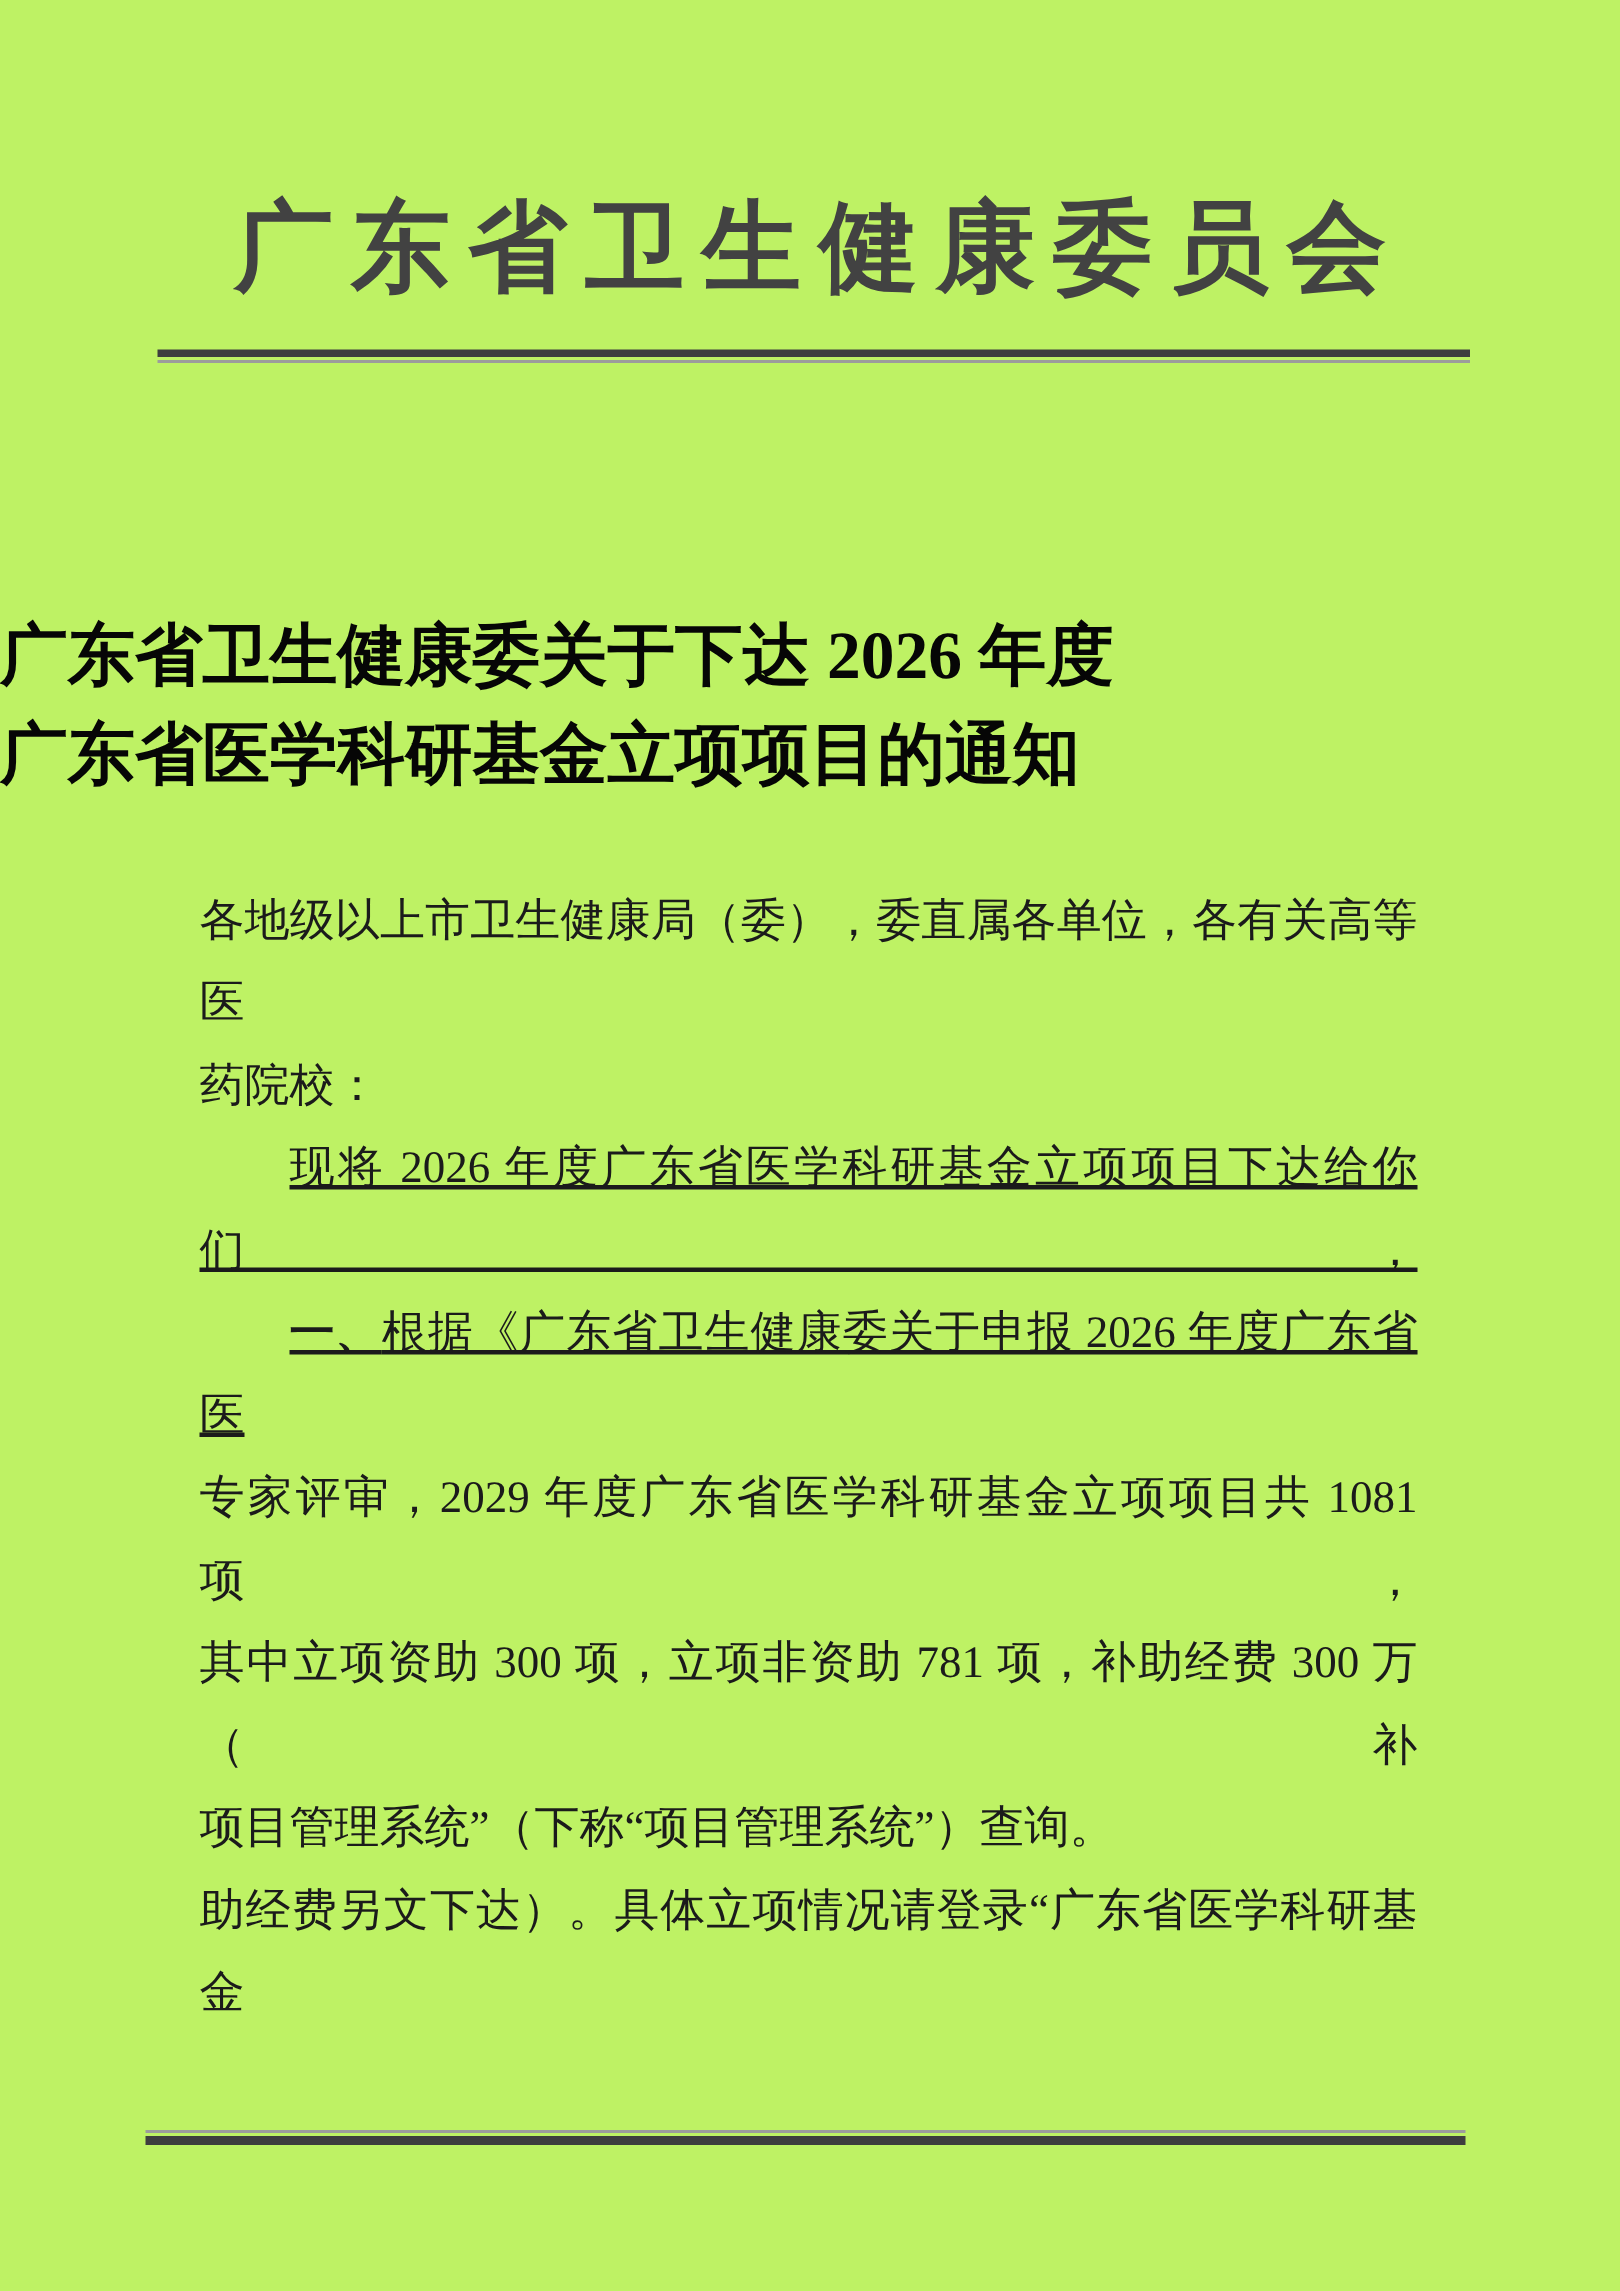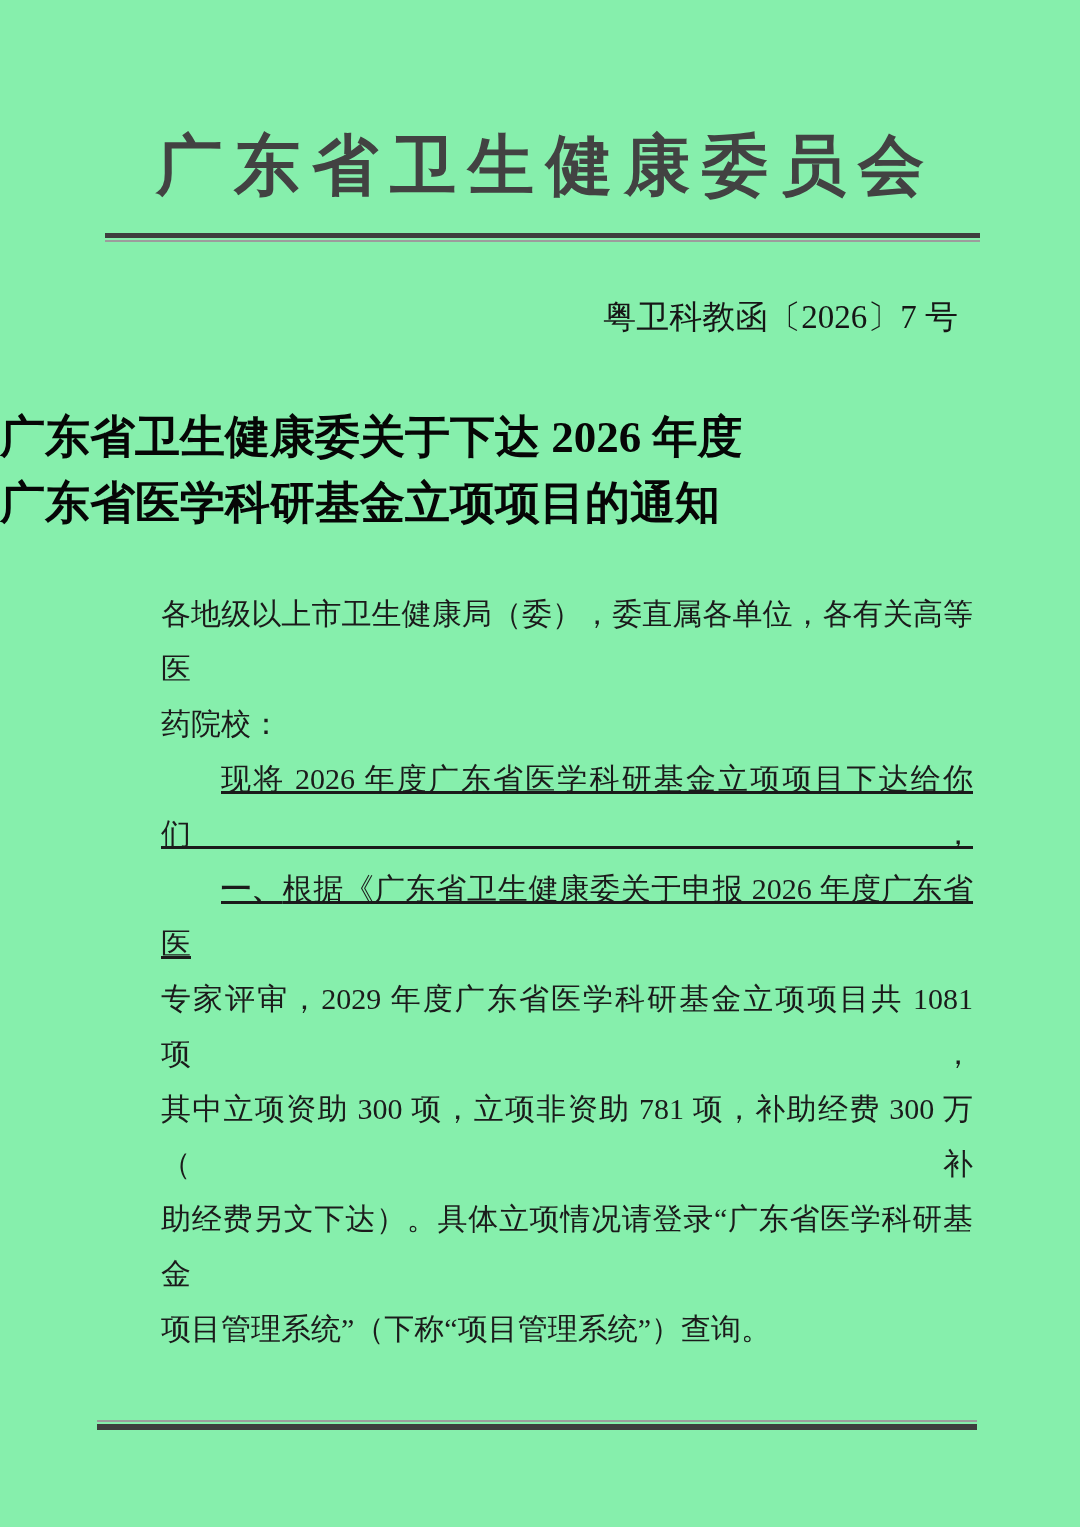--- a/index.html
+++ b/index.html
@@ -4,21 +4,21 @@
 <style>
   html, body {
     margin: 0;
     padding: 0;
     background: #ffffff;
   }
   .page {
     position: relative;
     width: 1080px;
     height: 1527px;
-    background: #86efac;
+    background: #bef264;
     overflow: hidden;
     font-family: "Liberation Serif", serif;
   }
 
   
   .org-name {
     position: absolute;
     top: 126px;
     left: 0;
     right: 0;
@@ -71,21 +71,20 @@
   
   .body-text {
     position: absolute;
     top: 586px;
     left: 133px;
     width: 812px;
     font-size: 30px;
     line-height: 55px;
     color: #1b1b1b;
     text-align: justify;
-    margin-left: 28px;
   }
   .para { margin: 0; padding: 0; }
   .line { display: block; }
   .line.stretch { text-align-last: justify; }
   .line.indent { text-indent: 2em; text-decoration: underline; }
   .marker { font-weight: bold; }
 
   
   .footer-rule {
     position: absolute;
@@ -103,21 +102,20 @@
 <div class="page">
 
   <div class="org-name">广东省卫生健康委员会</div>
 
   <div class="header-rule">
     <div class="rule-thick"></div>
     <div class="rule-gap"></div>
     <div class="rule-thin"></div>
   </div>
 
-  <div class="doc-no">粤卫科教函〔2026〕7 号</div>
 
   <h1 class="title">
     <span class="tline">广东省卫生健康委关于下达 2026 年度</span>
     <span class="tline">广东省医学科研基金立项项目的通知</span>
   </h1>
 
   <div class="body-text">
 
     <p class="para">
       <span class="line stretch">各地级以上市卫生健康局（委），委直属各单位，各有关高等医</span>
@@ -125,22 +123,22 @@
     </p>
 
     <p class="para">
       <span class="line stretch indent">现将 2026 年度广东省医学科研基金立项项目下达给你们，</span>
     </p>
 
     <p class="para">
       <span class="line stretch indent"><b class="marker">一、</b><span>根据《广东省卫生健康委关于申报 2026 年度广东省医</span></span>
       <span class="line stretch">专家评审，2029 年度广东省医学科研基金立项项目共 1081 项，</span>
       <span class="line stretch">其中立项资助 300 项，立项非资助 781 项，补助经费 300 万（补</span>
+      <span class="line">项目管理系统”（下称“项目管理系统”）查询。</span>
       <span class="line stretch">助经费另文下达）。具体立项情况请登录“广东省医学科研基金</span>
-      <span class="line">项目管理系统”（下称“项目管理系统”）查询。</span>
     </p>
 
     <p class="para">
       <span class="line stretch indent"></span>
 
     </p>
 
   </div>
 
   <div class="footer-rule">

